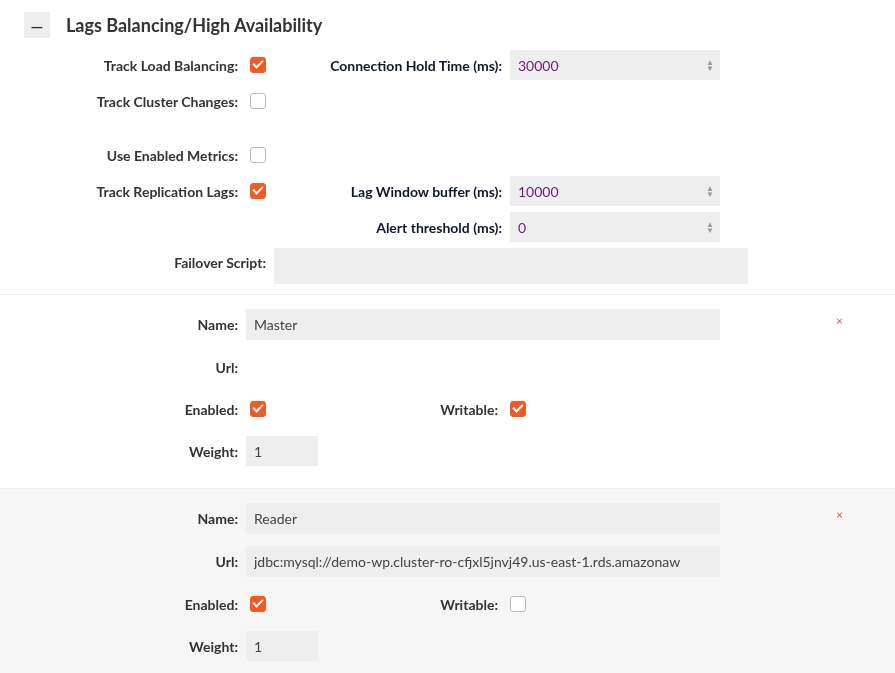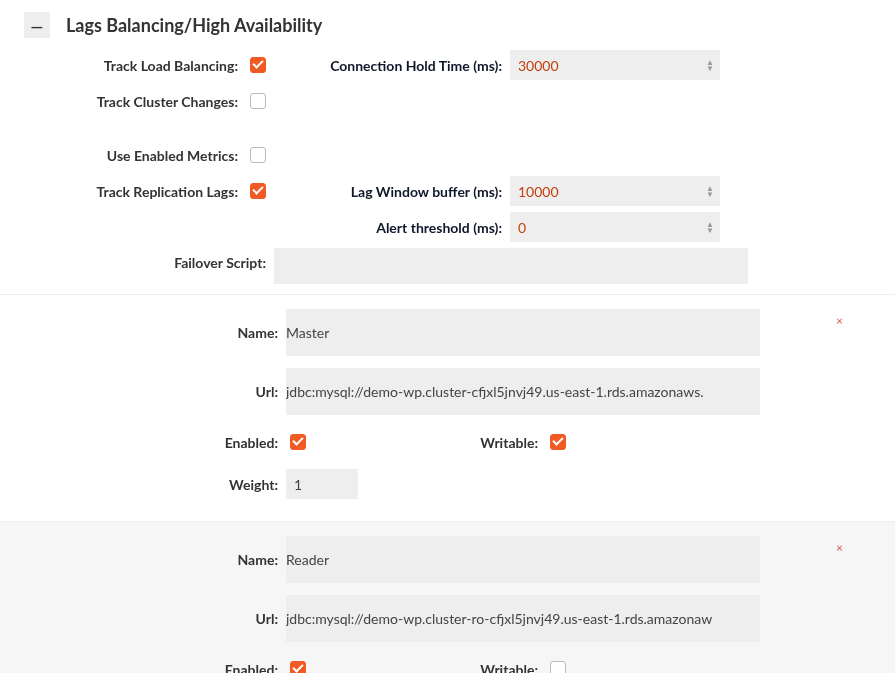--- a/index.html
+++ b/index.html
@@ -66,31 +66,31 @@
     width: 210px;
   }
   .text-input, .num-input {
     width: 100%;
     height: 30px;
     border: none;
     background: #eeeeee;
     padding: 0 8px;
     font-family: inherit;
     font-size: 14px;
-    color: #c2410c;
+    color: #701a75;
   }
   .num-input {
     padding-right: 28px;
   }
   .wide-input {
     width: 474px;
-    height: 47px;
+    height: 31px;
     border: none;
     background: #eeeeee;
-    padding: 0 0;
+    padding: 0 8px;
     font-family: inherit;
     font-size: 14px;
     color: #444;
   }
   .script-input {
     width: 474px;
     height: 36px;
     border: none;
     background: #eeeeee;
   }
@@ -141,21 +141,20 @@
     border-top: 1px solid #eee;
     padding-top: 14px;
     padding-bottom: 10px;
     position: relative;
   }
   .server-block.shade {
     background: #f6f6f6;
   }
   .server-block .row {
     margin-bottom: 12px;
-    margin-left: 40px;
   }
   .delete-x {
     position: absolute;
     right: 52px;
     top: 18px;
     color: #d9534f;
     font-size: 12px;
     cursor: pointer;
     font-weight: normal;
   }
@@ -250,21 +249,20 @@
 </div>
 
 <div class="server-block">
   <span class="delete-x">×</span>
   <div class="row">
     <div class="label-col">Name:</div>
     <div><input class="wide-input" value="Master" style=""></div>
   </div>
   <div class="row">
     <div class="label-col">Url:</div>
-    <div><input class="wide-input" value="jdbc:mysql://demo-wp.cluster-cfjxl5jnvj49.us-east-1.rds.amazonaws." style=""></div>
   </div>
   <div class="row">
     <div class="label-col">Enabled:</div>
     <div class="server-ctrl1">
         <input type="checkbox" class="chk" checked="" style="">
       </div>
     <div class="server-label2">Writable:</div>
     <div class="server-ctrl2">
         <input type="checkbox" class="chk" checked="" style="">
       </div>

